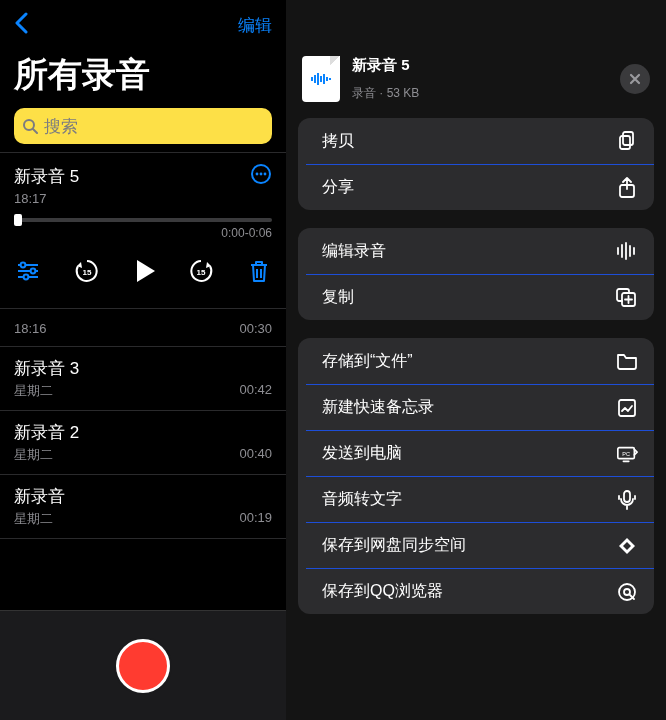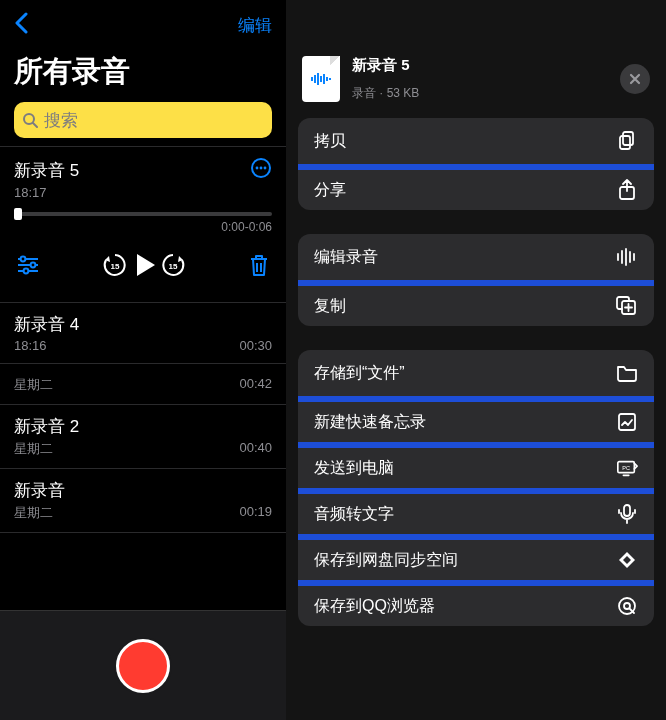--- a/index.html
+++ b/index.html
@@ -3,52 +3,52 @@
 <meta charset="utf-8">
 <style>
   * { margin: 0; padding: 0; box-sizing: border-box; font-family: -apple-system, "SF Pro", "Helvetica Neue", Arial, sans-serif; -webkit-font-smoothing: antialiased; }
   body { background: #000; width: 666px; height: 720px; overflow: hidden; color: #fff; }
   .app { display: flex; width: 666px; height: 720px; }
   
   .left { width: 286px; height: 720px; background: #000; position: relative; display: flex; flex-direction: column; }
   .nav { display: flex; align-items: center; justify-content: space-between; height: 50px; padding: 0 14px; }
   .back { color: #0a84ff; font-size: 26px; font-weight: 300; }
   .edit { color: #0a84ff; font-size: 17px; }
-  .title { font-size: 29px; font-weight: 700; padding: 2px 14px 10px; }
+  .title { font-size: 34px; font-weight: 700; padding: 2px 14px 10px; }
   .search { margin: 0 14px 8px; background: #fde047; border-radius: 10px; height: 36px; display: flex; align-items: center; padding: 0 8px; gap: 6px; color: #7c7c80; }
   .search svg { flex: none; }
   .search-text { font-size: 17px; }
   .list { flex: 1; overflow: hidden; }
   .item { padding: 10px 14px; border-bottom: 1px solid #2a2a2c; }
   .item:first-child { border-top: 1px solid #2a2a2c; }
   .item-top { display: flex; justify-content: space-between; align-items: center; }
   .item-name { font-size: 17px; color: #fff; }
   .item-sub { display: flex; justify-content: space-between; font-size: 13px; color: #8e8e93; margin-top: 2px; }
   .dots { color: #0a84ff; }
   .slider { margin: 12px 0 4px; position: relative; height: 4px; background: #3a3a3c; border-radius: 2px; }
   .slider-knob { position: absolute; left: 0; top: -4px; width: 8px; height: 12px; background: #fff; border-radius: 2px; }
   .times { display: flex; justify-content: flex-end; font-size: 12px; color: #8e8e93; }
   .controls { display: flex; justify-content: space-between; align-items: center; margin: 16px 0 8px; padding: 0 2px; }
-  .controls .mid { display: flex; align-items: center; }
+  .controls .mid { display: flex; align-items: center; gap: 28px; }
   .ctl { color: #fff; }
   .ctl.blue { color: #0a84ff; }
   .record-bar { height: 110px; display: flex; align-items: center; justify-content: center; background: #1b1b1d; border-top: 1px solid #333; }
   .rec-btn { width: 54px; height: 54px; border-radius: 50%; background: #ff3b30; border: 3px solid #fff; box-shadow: 0 0 0 2px #1b1b1d; }
   
   .right { flex: 1; background: #141414; padding-top: 50px; display: flex; flex-direction: column; }
   .sheet-head { display: flex; align-items: center; padding: 6px 16px 16px; }
   .file-icon { width: 38px; height: 46px; background: #fff; border-radius: 4px; display: flex; align-items: center; justify-content: center; color: #0a84ff; font-size: 10px; margin-right: 12px; position: relative; }
   .file-icon::after { content: ""; position: absolute; top:0; right:0; width:10px; height:10px; background: linear-gradient(135deg,#ddd 50%, #fff 50%); border-bottom-left-radius:2px; }
   .file-meta .fname { font-size: 15px; font-weight: 600; }
   .file-meta .fsub { font-size: 12px; color: #8e8e93; margin-top: 10px; }
   .close { margin-left: auto; width: 30px; height: 30px; border-radius: 50%; background: #3a3a3c; color: #9a9a9e; display: flex; align-items: center; justify-content: center; font-size: 16px; }
   .groups { padding: 0 12px; overflow: hidden; flex: 1; }
-  .group { background: #2c2c2e; border-radius: 12px; margin-bottom: 24px; overflow: hidden; }
+  .group { background: #2c2c2e; border-radius: 12px; margin-bottom: 18px; overflow: hidden; padding-left: 8px; }
   .row { display: flex; align-items: center; justify-content: space-between; height: 46px; padding: 0 16px; }
-  .row + .row { border-top: 6px solid #1d4ed8; }
+  .row + .row { border-top: 1px solid #1d4ed8; }
   .row .label { font-size: 16px; color: #fff; }
   .row .ico { color: #fff; width: 22px; display:flex; justify-content:center; }
   .group:last-child .row:last-child { border-bottom: none; }
 </style>
 </head>
 <body>
 
 <div class="app">
 
   <div class="left">
@@ -129,27 +129,27 @@
             <svg width="22" height="24" viewBox="0 0 22 24">
                 <path d="M3 6 H19 M8 6 V3 H14 V6 M5 6 L6 22 H16 L17 6" stroke="#0a84ff" stroke-width="2" fill="none" stroke-linejoin="round"></path>
                 <line x1="9" y1="10" x2="9" y2="19" stroke="#0a84ff" stroke-width="2"></line>
                 <line x1="13" y1="10" x2="13" y2="19" stroke="#0a84ff" stroke-width="2"></line>
               </svg>
           </span>
         </div>
       </div>
 
       <div class="item">
-        <div class="item-name">新录音 4</div>
         <div class="item-sub">
             <span>18:16</span>
             <span>00:30</span>
           </div>
       </div>
       <div class="item">
+        <div class="item-name">新录音 3</div>
         <div class="item-sub">
             <span>星期二</span>
             <span>00:42</span>
           </div>
       </div>
       <div class="item">
         <div class="item-name">新录音 2</div>
         <div class="item-sub">
             <span>星期二</span>
             <span>00:40</span>

